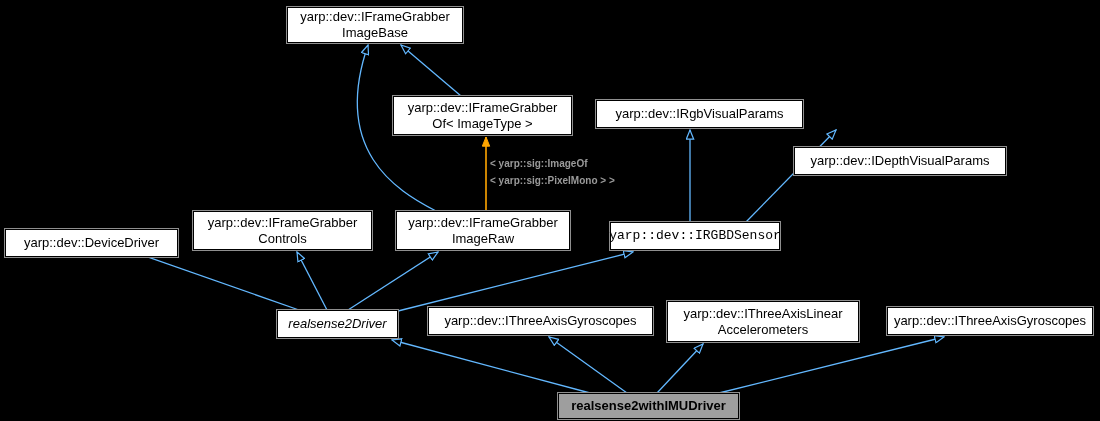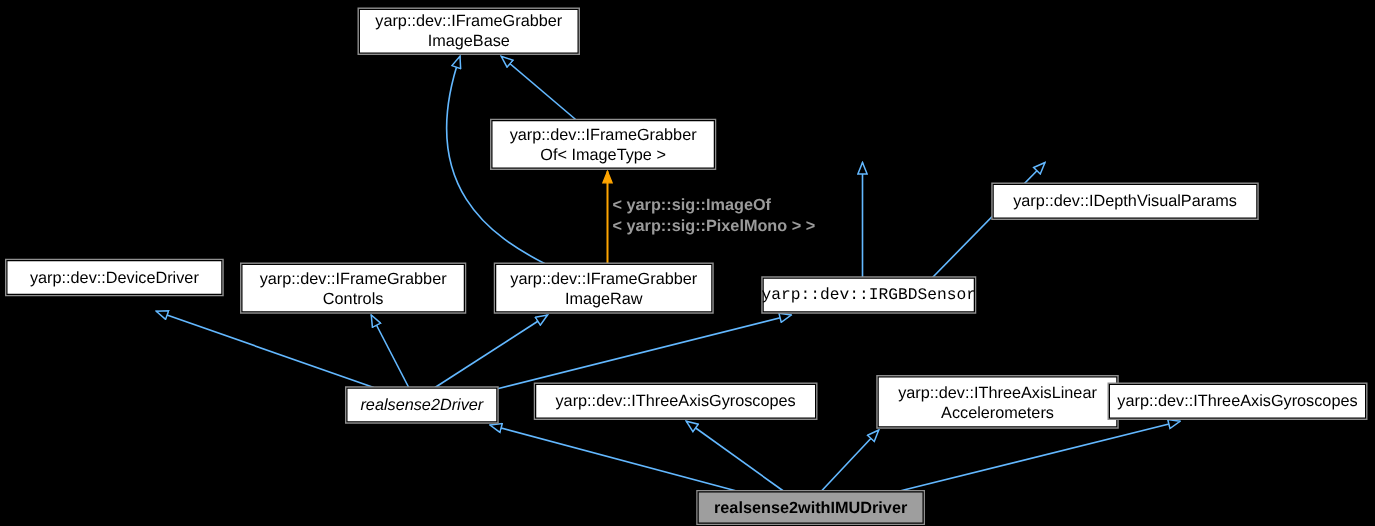--- a/index.html
+++ b/index.html
@@ -38,35 +38,35 @@
     display:flex;align-items:center;justify-content:center;
     text-align:center;white-space:pre-line;
     padding:1px 4px;
     cursor:pointer;
   }
   .node.current{background:var(--highlight-fill);cursor:default;}
   .edge-label{
     position:absolute;
     left:490px;top:155px;
     color:var(--edge-label);
-    font-size:13px;line-height:17px;font-weight:600;
+    font-size:10px;line-height:17px;font-weight:600;
     white-space:pre-line;
   }
   
   #n-imagebase{left:287px;top:7px;width:176px;height:36px;}
   #n-iframegrabberof{left:393px;top:96px;width:179px;height:39px;}
   #n-irgbvisualparams{left:596px;top:100px;width:207px;height:28px;}
   #n-idepthvisualparams{left:794px;top:100px;width:212px;height:28px;margin-top:47px;}
-  #n-devicedriver{left:5px;top:208px;width:173px;height:28px;}
+  #n-devicedriver{left:5px;top:229px;width:173px;height:28px;}
   #n-iframegrabbercontrols{left:193px;top:211px;width:179px;height:39px;}
   #n-iframegrabberimageraw{left:396px;top:211px;width:174px;height:39px;}
   #n-irgbdsensor{left:610px;top:222px;width:170px;height:28px;font-family:Liberation Mono, monospace;}
   #n-realsense2driver{left:277px;top:310px;width:121px;height:28px;font-style:italic;}
   #n-ithreeaxisgyroscopes{left:428px;top:307px;width:225px;height:28px;}
-  #n-ithreeaxislinearaccelerometers{left:702px;top:301px;width:192px;height:41px;text-align:center;}
+  #n-ithreeaxislinearaccelerometers{left:667px;top:301px;width:192px;height:41px;text-align:center;}
   #n-iorientationsensors{left:887px;top:307px;width:206px;height:28px;}
   #n-realsense2withimudriver{left:558px;top:393px;width:181px;height:26px;font-weight:bold;}
 </style>
 </head>
 <body>
 
 <div class="diagram">
 
   <svg class="edges" width="1100" height="421" viewBox="0 0 1100 421" xmlns="http://www.w3.org/2000/svg">
     <defs>
@@ -89,20 +89,21 @@
     <path class="edge" d="M590,393 L392,340" marker-end="url(#arrowOpen)"></path>
     <path class="edge" d="M627,393 L549,337" marker-end="url(#arrowOpen)"></path>
     <path class="edge" d="M657,393 L703,344" marker-end="url(#arrowOpen)"></path>
     <path class="edge" d="M719,393 L944,337" marker-end="url(#arrowOpen)"></path>
   </svg>
 
   <div class="node" id="n-imagebase">yarp::dev::IFrameGrabber
 ImageBase</div>
   <div class="node" id="n-iframegrabberof">yarp::dev::IFrameGrabber
 Of&lt; ImageType &gt;</div>
+  <div class="node" id="n-irgbvisualparams">yarp::dev::IRgbVisualParams</div>
   <div class="node" id="n-idepthvisualparams">yarp::dev::IDepthVisualParams</div>
   <div class="node" id="n-devicedriver">yarp::dev::DeviceDriver</div>
   <div class="node" id="n-iframegrabbercontrols">yarp::dev::IFrameGrabber
 Controls</div>
   <div class="node" id="n-iframegrabberimageraw">yarp::dev::IFrameGrabber
 ImageRaw</div>
   <div class="node" id="n-irgbdsensor">yarp::dev::IRGBDSensor</div>
   <div class="node" id="n-realsense2driver">realsense2Driver</div>
   <div class="node" id="n-ithreeaxisgyroscopes">yarp::dev::IThreeAxisGyroscopes</div>
   <div class="node" id="n-ithreeaxislinearaccelerometers">yarp::dev::IThreeAxisLinear

